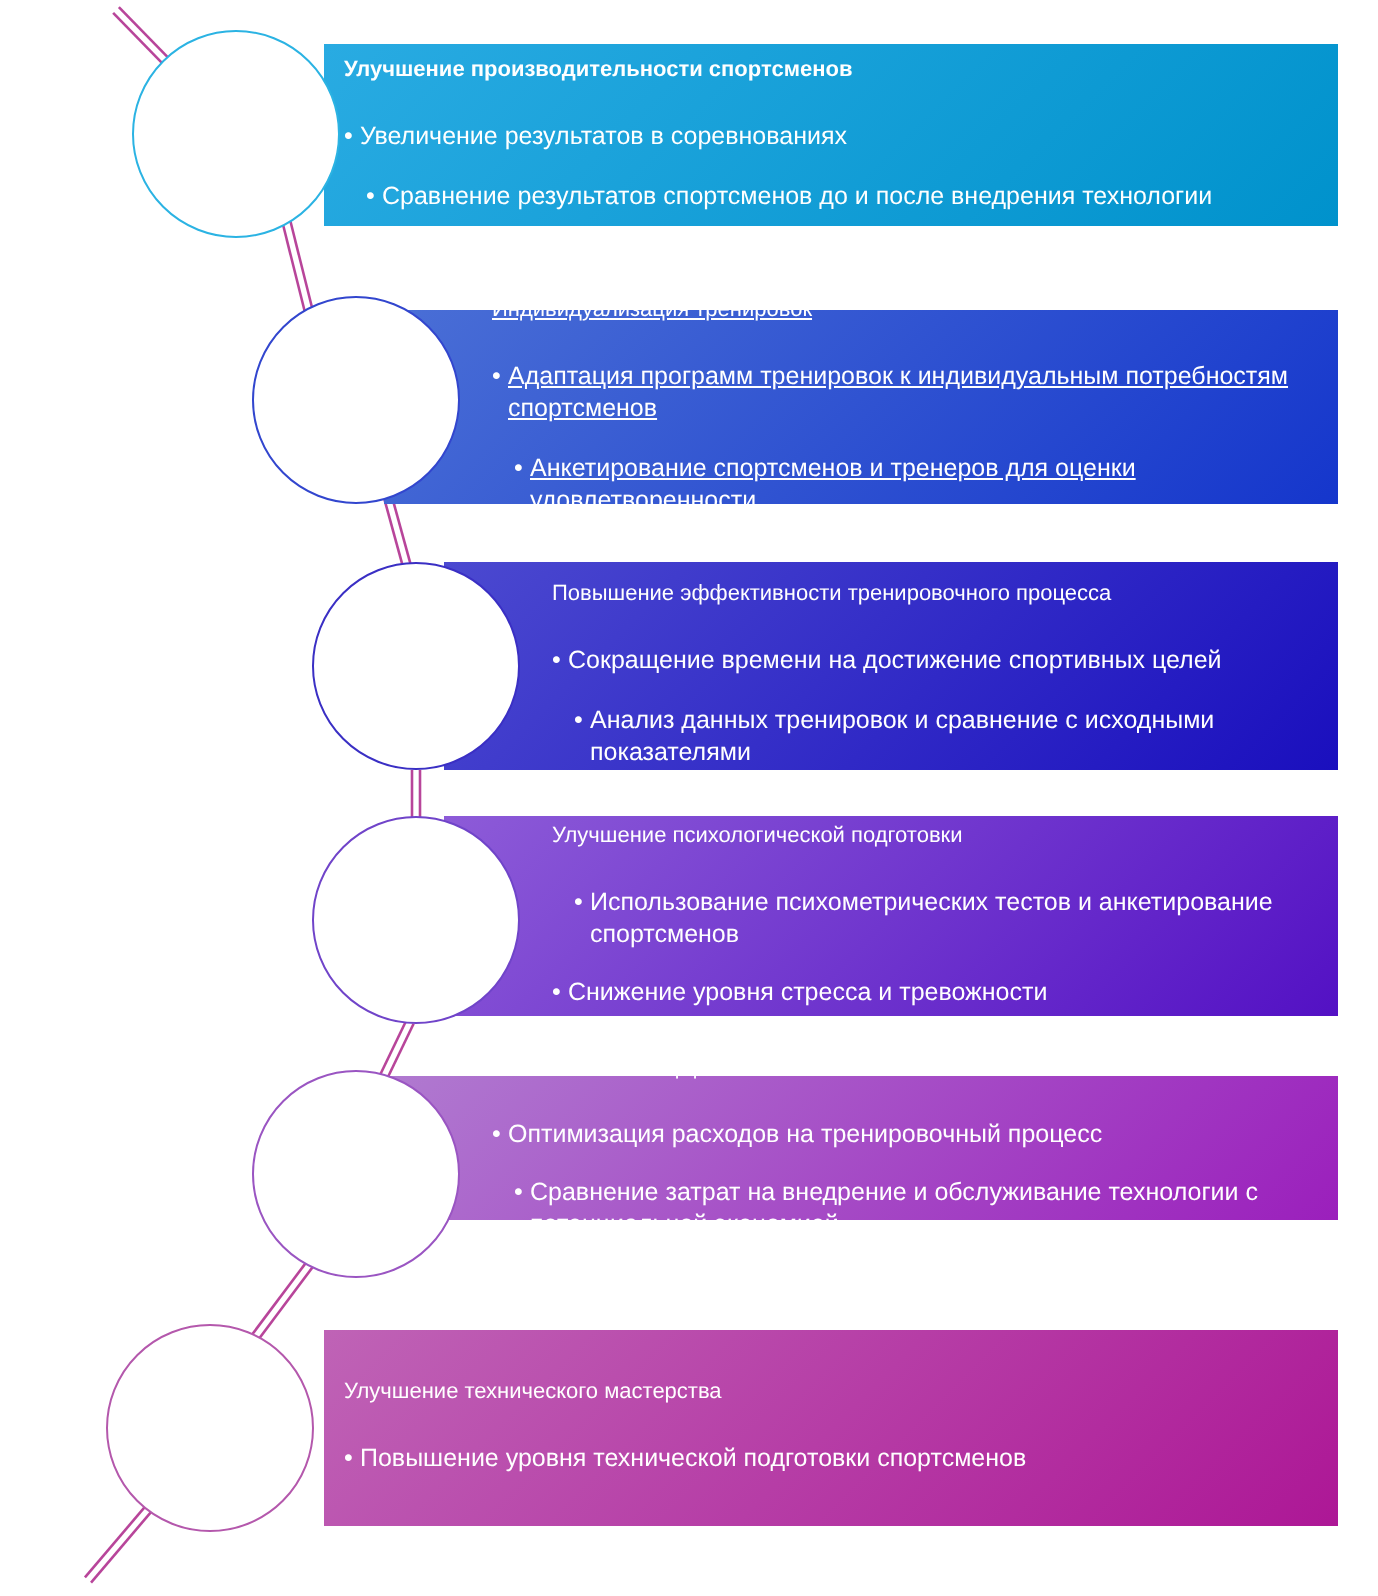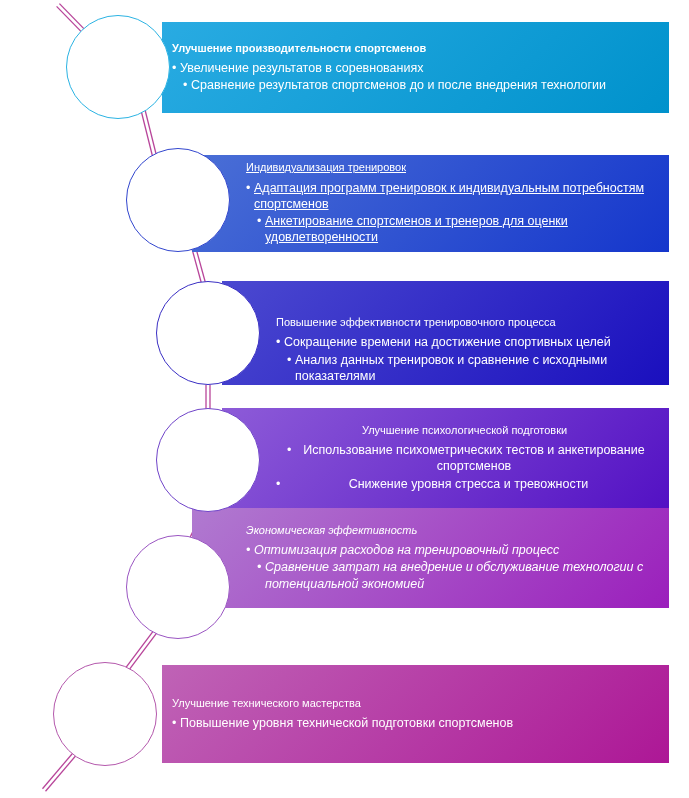--- a/index.html
+++ b/index.html
@@ -59,21 +59,21 @@
   }
   .bullet-list {
     margin: 0;
     padding: 0;
     list-style: none;
   }
   .bullet-item {
     font-size: 12.5px;
     line-height: 1.3;
     color: #ffffff;
-    margin: 0 0 1px 0;
+    margin: 13px 0 1px 0;
     position: relative;
     padding-left: 8px;
   }
   .bullet-item::before {
     content: "\2022";
     position: absolute;
     left: 0;
     top: 0;
   }
   .bullet-item.indented {
@@ -137,32 +137,32 @@
     <div class="bar-text" style="padding-left: 54px; padding-right: 16px; justify-content: flex-end;">
       <div class="bar-title">Повышение эффективности тренировочного процесса</div>
       <ul class="bullet-list">
         <li class="bullet-item">Сокращение времени на достижение спортивных целей</li>
         <li class="bullet-item indented">Анализ данных тренировок и сравнение с исходными показателями</li>
       </ul>
     </div>
   </div>
   <div class="step-circle" style="left: 156px; top: 281px; width: 104px; height: 104px; border: 1.4px solid rgb(58, 47, 196);"></div>
 
-  <div class="step-bar" style="left: 222px; top: 408px; width: 447px; height: 100px; background: linear-gradient(135deg, rgb(141, 91, 216) 0%, rgb(83, 17, 196) 100%); text-align: center;">
+  <div class="step-bar" style="left: 222px; top: 408px; width: 447px; height: 100px; background: linear-gradient(135deg, rgb(141, 91, 216) 0%, rgb(83, 17, 196) 100%);">
     <div class="bar-text" style="padding-left: 54px; padding-right: 16px;">
       <div class="bar-title">Улучшение психологической подготовки</div>
       <ul class="bullet-list">
         <li class="bullet-item indented">Использование психометрических тестов и анкетирование спортсменов</li>
         <li class="bullet-item">Снижение уровня стресса и тревожности</li>
       </ul>
     </div>
   </div>
   <div class="step-circle" style="left: 156px; top: 408px; width: 104px; height: 104px; border: 1.4px solid rgb(112, 68, 201);"></div>
 
-  <div class="step-bar" style="left: 192px; top: 508px; width: 477px; height: 100px; background: linear-gradient(135deg, rgb(176, 122, 208) 0%, rgb(155, 31, 188) 100%); font-style: italic;">
+  <div class="step-bar" style="left: 192px; top: 538px; width: 477px; height: 72px; background: linear-gradient(135deg, rgb(176, 122, 208) 0%, rgb(155, 31, 188) 100%);">
     <div class="bar-text" style="padding-left: 54px; padding-right: 16px;">
       <div class="bar-title">Экономическая эффективность</div>
       <ul class="bullet-list">
         <li class="bullet-item">Оптимизация расходов на тренировочный процесс</li>
         <li class="bullet-item indented">Сравнение затрат на внедрение и обслуживание технологии с потенциальной экономией</li>
       </ul>
     </div>
   </div>
   <div class="step-circle" style="left: 126px; top: 535px; width: 104px; height: 104px; border: 1.4px solid rgb(154, 85, 194);"></div>
 

